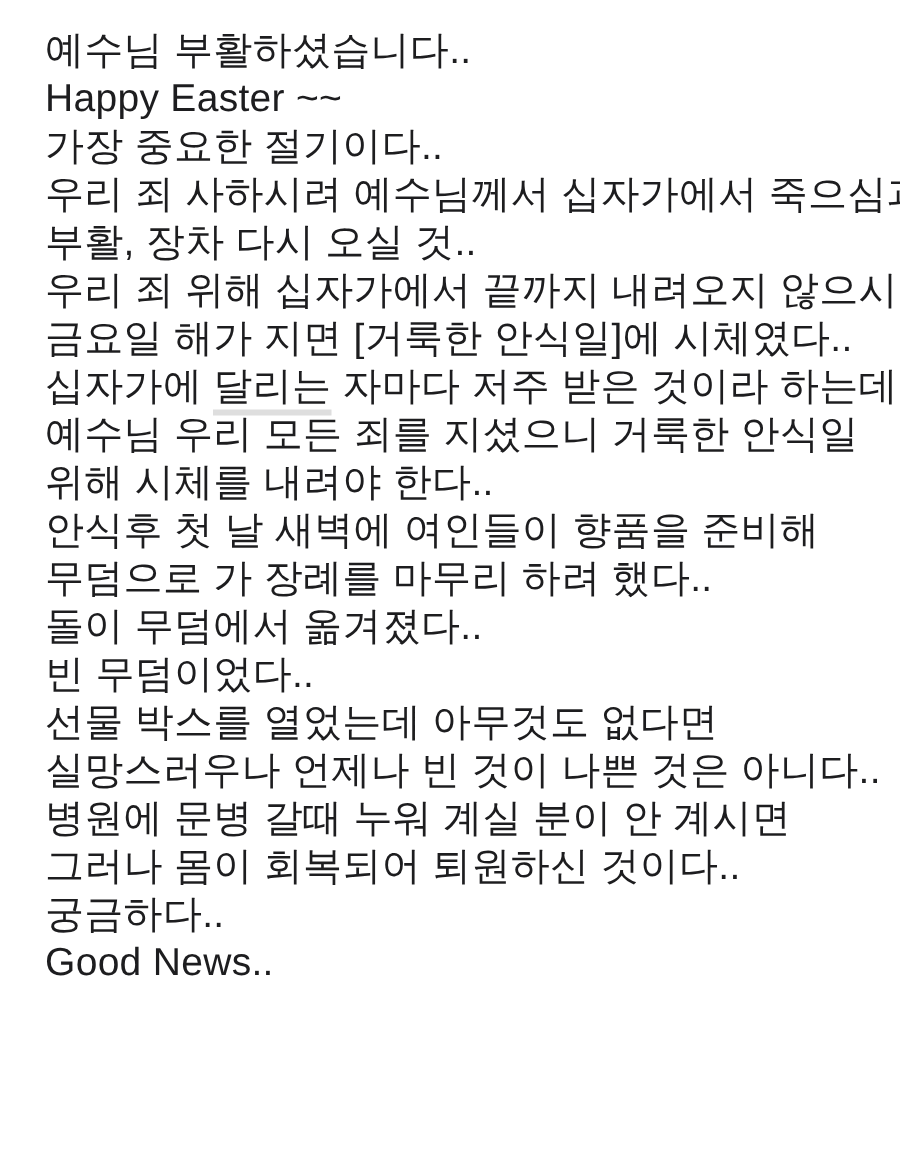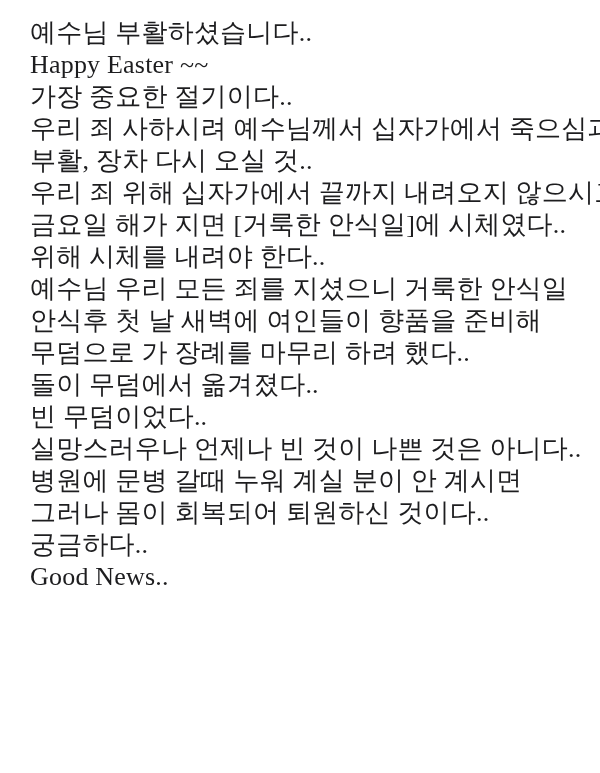--- a/index.html
+++ b/index.html
@@ -13,21 +13,21 @@
       overflow: hidden;
     }
     .text-page {
       box-sizing: border-box;
       width: 600px;
       height: 773px;
       padding: 17px 8px 0 30px;
       background: #ffffff;
     }
     .text-line {
-      font-family: Liberation Serif, serif;
+      font-family: Liberation Sans, sans-serif;
       font-size: 26px;
       line-height: 32px;
       color: #1d1d1f;
       white-space: nowrap;
       letter-spacing: 0.2px;
     }
     .underlined-word {
       border-bottom: 4px solid #dedede;
       padding-bottom: 1px;
     }
@@ -36,24 +36,28 @@
 <body>
 
 <main class="text-page">
   <div class="text-line">예수님 부활하셨습니다..</div>
   <div class="text-line">Happy Easter ~~</div>
   <div class="text-line">가장 중요한 절기이다..</div>
   <div class="text-line">우리 죄 사하시려 예수님께서 십자가에서 죽으심과</div>
   <div class="text-line">부활, 장차 다시 오실 것..</div>
   <div class="text-line">우리 죄 위해 십자가에서 끝까지 내려오지 않으시고</div>
   <div class="text-line">금요일 해가 지면 [거룩한 안식일]에 시체였다..</div>
+  <div class="text-line">
+    <span>십자가에 </span><span class="underlined-word">달리는</span><span> 자마다 저주 받은 것이라 하는데</span>
+  </div>
+  <div class="text-line">예수님 우리 모든 죄를 지셨으니 거룩한 안식일</div>
   <div class="text-line">위해 시체를 내려야 한다..</div>
-  <div class="text-line">예수님 우리 모든 죄를 지셨으니 거룩한 안식일</div>
   <div class="text-line">안식후 첫 날 새벽에 여인들이 향품을 준비해</div>
   <div class="text-line">무덤으로 가 장례를 마무리 하려 했다..</div>
   <div class="text-line">돌이 무덤에서 옮겨졌다..</div>
   <div class="text-line">빈 무덤이었다..</div>
+  <div class="text-line">선물 박스를 열었는데 아무것도 없다면</div>
   <div class="text-line">실망스러우나 언제나 빈 것이 나쁜 것은 아니다..</div>
   <div class="text-line">병원에 문병 갈때 누워 계실 분이 안 계시면</div>
   <div class="text-line">그러나 몸이 회복되어 퇴원하신 것이다..</div>
   <div class="text-line">궁금하다..</div>
   <div class="text-line">Good News..</div>
 </main>
 
 </body></html>

